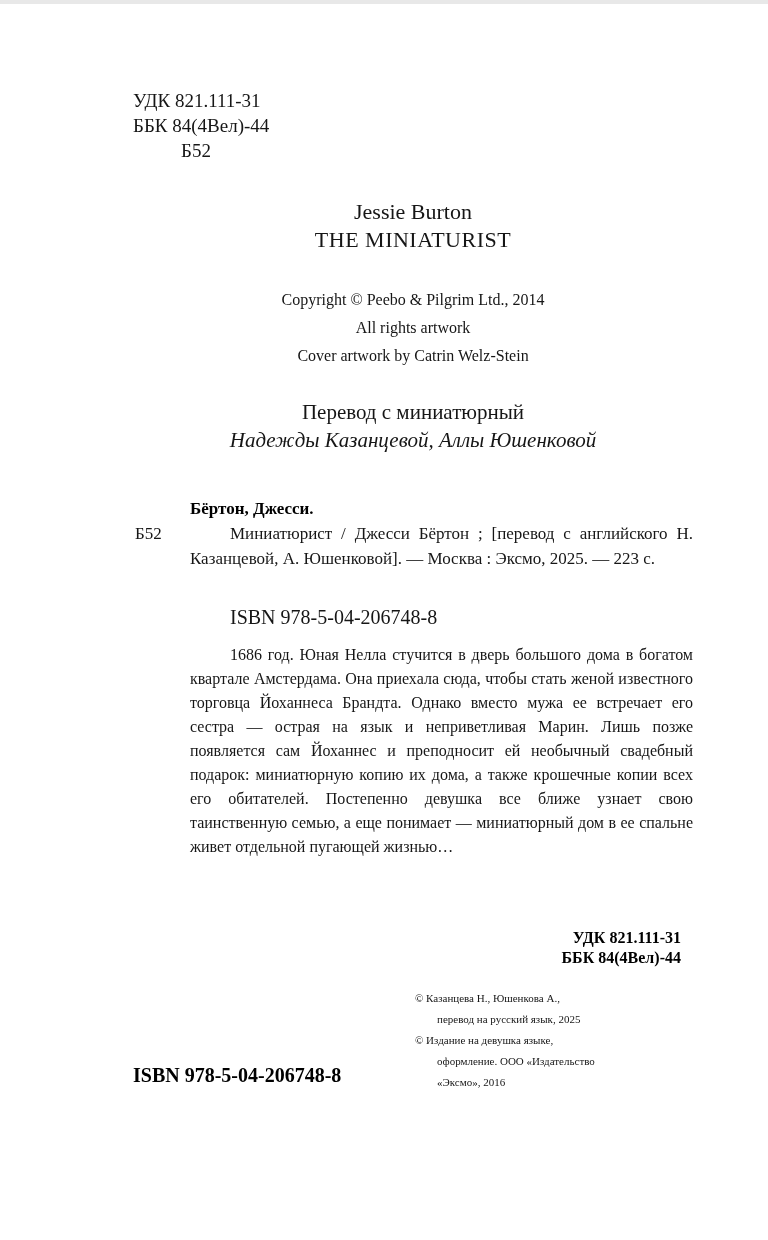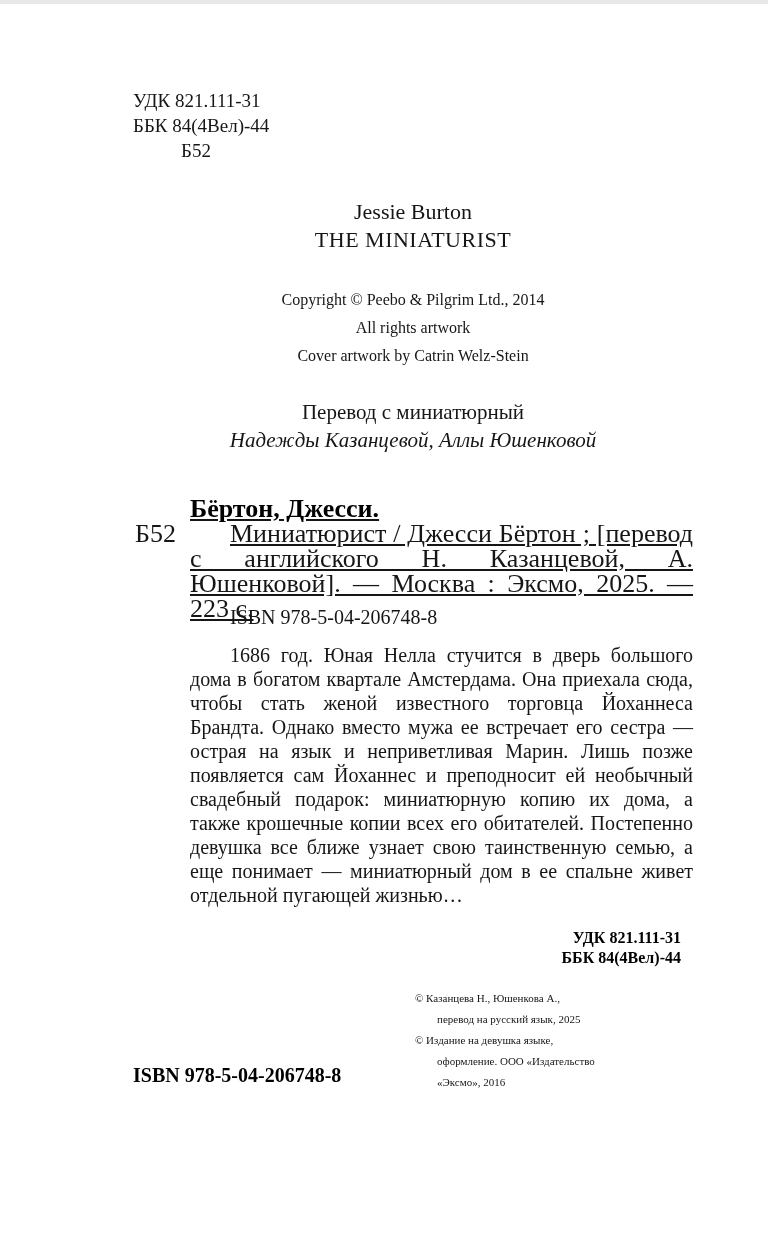--- a/index.html
+++ b/index.html
@@ -55,23 +55,22 @@
     top: 394px;
     font-size: 21px;
     line-height: 28px;
   }
 
   
   #catalog-card {
     left: 133px;
     top: 492px;
     width: 560px;
-    font-size: 26px;
+    font-size: 17px;
     line-height: 25px;
-    text-decoration: underline;
   }
   #catalog-card .card-author {
     padding-left: 57px;
     font-weight: bold;
     color: #000;
   }
   #catalog-card .card-entry {
     position: relative;
     padding-left: 57px;
     text-align: justify;
@@ -89,21 +88,21 @@
     font-size: 20px;
     line-height: 25px;
     white-space: nowrap;
   }
 
   
   #annotation {
     left: 190px;
     top: 639px;
     width: 503px;
-    font-size: 20px;
+    font-size: 16px;
     line-height: 24px;
     text-align: justify;
     text-indent: 40px;
   }
 
   
   #bottom-codes {
     left: 133px;
     top: 924px;
     width: 548px;

